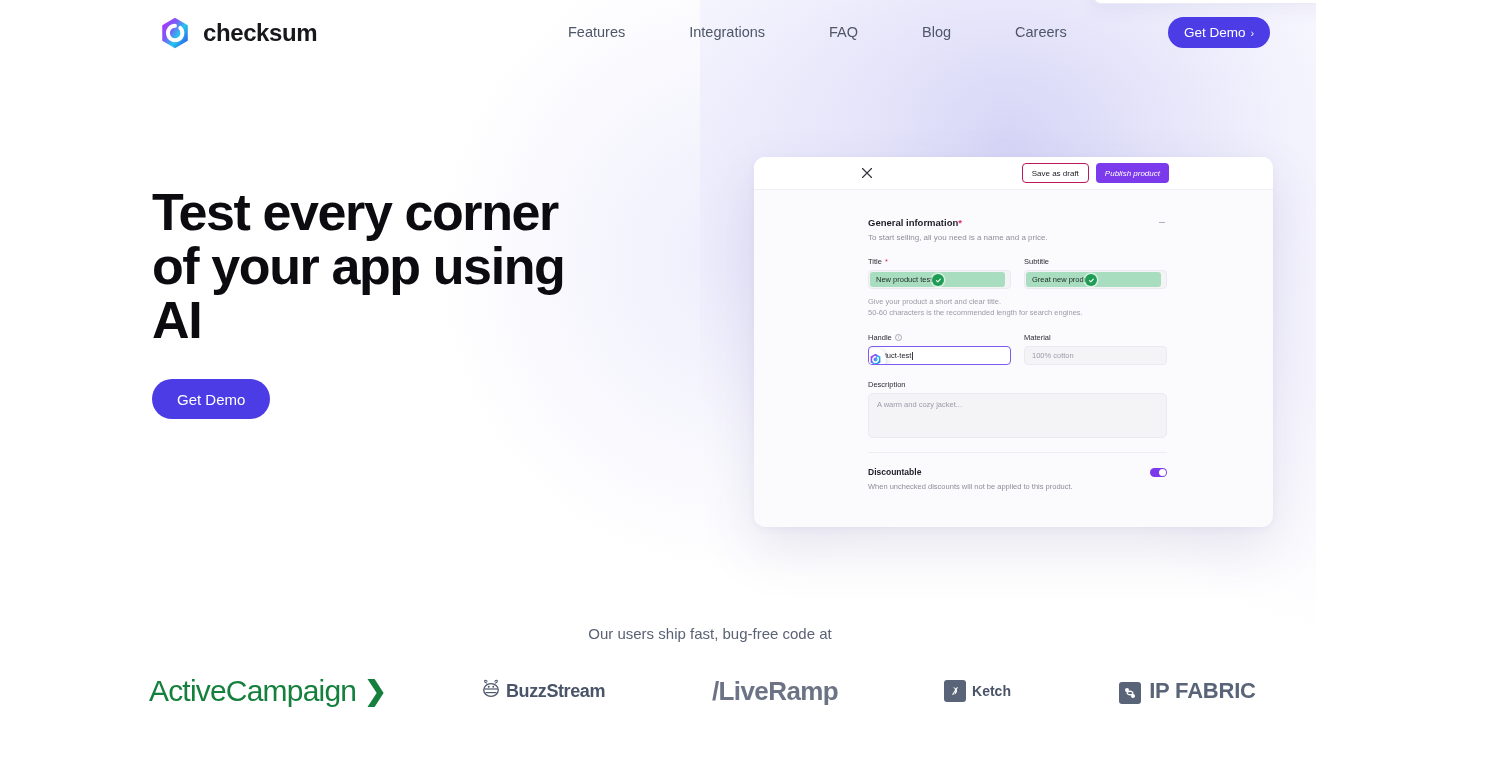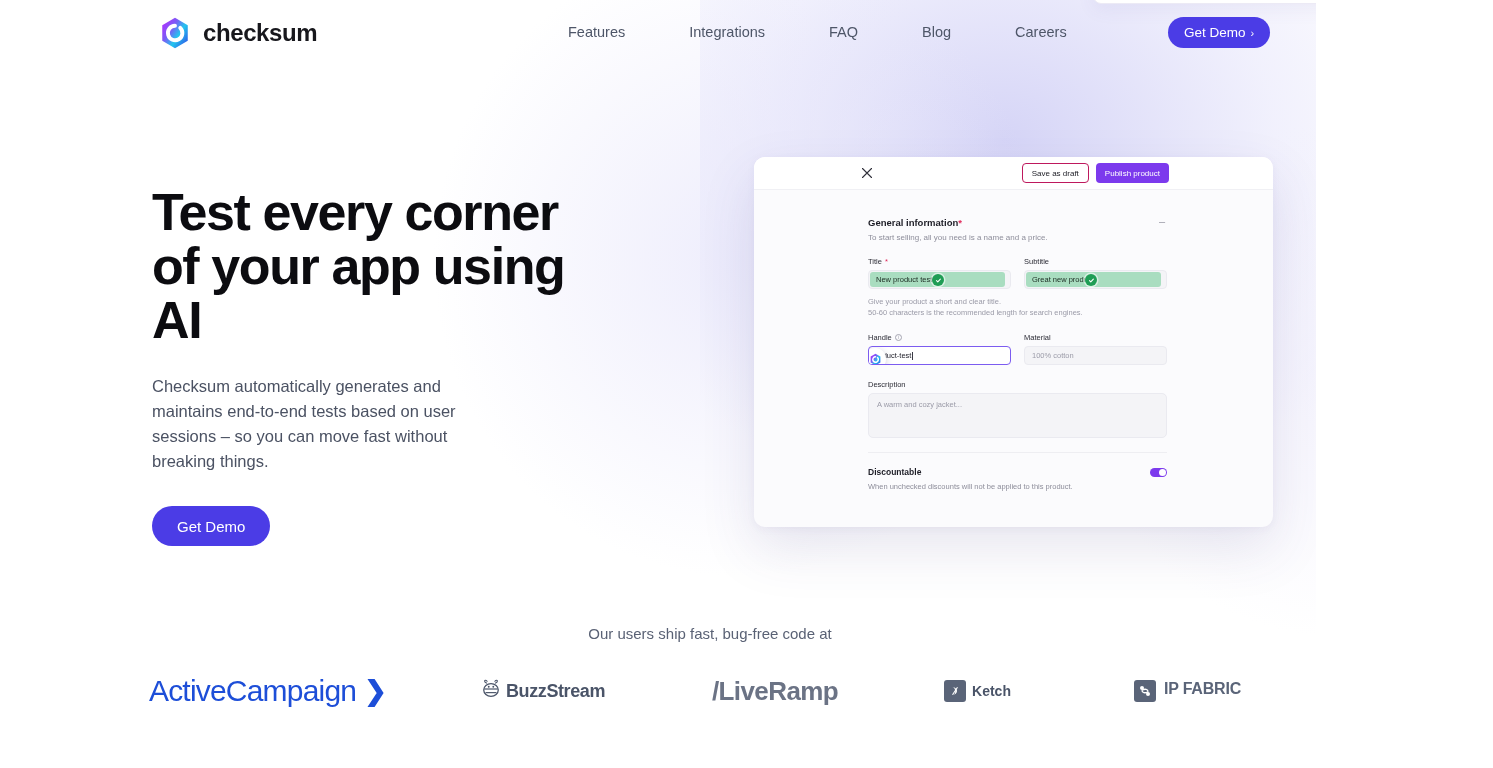--- a/index.html
+++ b/index.html
@@ -117,21 +117,21 @@
   .btn-draft {
     height:20px; padding:0 9px;
     background:#fff; border:1px solid #be185d; border-radius:4px;
     font-size:8px; color:#22222a; font-family:"Liberation Sans", sans-serif;
     display:flex; align-items:center; cursor:pointer; white-space:nowrap;
   }
   .btn-publish {
     height:20px; padding:0 9px;
     background:#7c3aed; border:none; border-radius:4px;
     font-size:8px; color:#fff; font-family:"Liberation Sans", sans-serif;
-    display:flex; align-items:center; cursor:pointer; white-space:nowrap;
+    display:flex; align-items:center; cursor:pointer; white-space:nowrap;font-style:italic;
   }
   .pc-body { position:relative; padding:27px 106px 0 114px; }
 
   .sec-head-row { display:flex; align-items:flex-start; justify-content:space-between; }
   .sec-title { font-size:9.5px; font-weight:bold; color:#1d1d26; }
   .sec-title .req { color:#e0295a; }
   .sec-collapse {
     font-size:11px; color:#9a9aa6; line-height:9px; cursor:pointer;
     padding:0 2px; user-select:none;
   }
@@ -214,38 +214,38 @@
   }
   .logos {
     position:absolute; left:0; top:668px; width:1420px; height:46px;
     display:flex; align-items:center; justify-content:center; gap:0;
   }
   .logo-item {
     display:flex; align-items:center; justify-content:center;
     color:#6b7385; white-space:nowrap;
   }
   .l-activecampaign {
-    width:300px; font-size:30px; letter-spacing:-0.8px; color:#1d4ed8;
+    width:300px; font-size:30px; letter-spacing:-0.8px; color:#15803d;
     display:flex; align-items:center; gap:8px;
   }
   .l-activecampaign .arrow { font-size:27px; font-weight:bold; }
   .l-buzzstream {
     width:250px; font-size:18px; font-weight:bold; color:#4a5468;
     display:flex; align-items:center; gap:4px; letter-spacing:-0.4px;
   }
   .l-liveramp {
     width:215px; font-size:26px; font-weight:bold; color:#6b7385; letter-spacing:-0.6px;
   }
   .l-ketch {
     width:190px; font-size:14px; font-weight:bold; color:#4a5468;
     display:flex; align-items:center; gap:6px;
   }
   .l-ipfabric {
-    width:230px; font-size:16px; font-weight:bold; color:#5a6478;
-    display:flex; align-items:flex-start; gap:8px; letter-spacing:-0.2px;
+    width:230px; font-size:22px; font-weight:bold; color:#5a6478;
+    display:flex; align-items:flex-end; gap:8px; letter-spacing:-0.2px;
   }
   .sq-icon {
     width:22px; height:22px; border-radius:3px; background:#5a6478;
     display:flex; align-items:center; justify-content:center;
   }
 
   
   .chat-widget {
     position:absolute; left:1427px; top:698px;
     width:52px; height:52px; border-radius:50%;
@@ -295,21 +295,20 @@
     </nav>
 
     <button class="btn-demo-nav">
       <span>Get Demo</span>
       <span class="chev">›</span>
     </button>
   </header>
 
   <section class="hero-left">
     <h1 class="hero-title">Test every corner of your app using AI</h1>
-    <p class="hero-sub">Checksum automatically generates and maintains end-to-end tests based on user sessions – so you can move fast without breaking things.</p>
     <button class="btn-demo-hero">Get Demo</button>
   </section>
 
   <section class="product-card">
 
     <div class="pc-topbar">
       <span class="pc-close">
         <svg viewBox="0 0 14 14" width="14" height="14">
           <path d="M2.5 2.5 L11.5 11.5 M11.5 2.5 L2.5 11.5" stroke="#30303a" stroke-width="1.1" stroke-linecap="round"></path>
         </svg>

